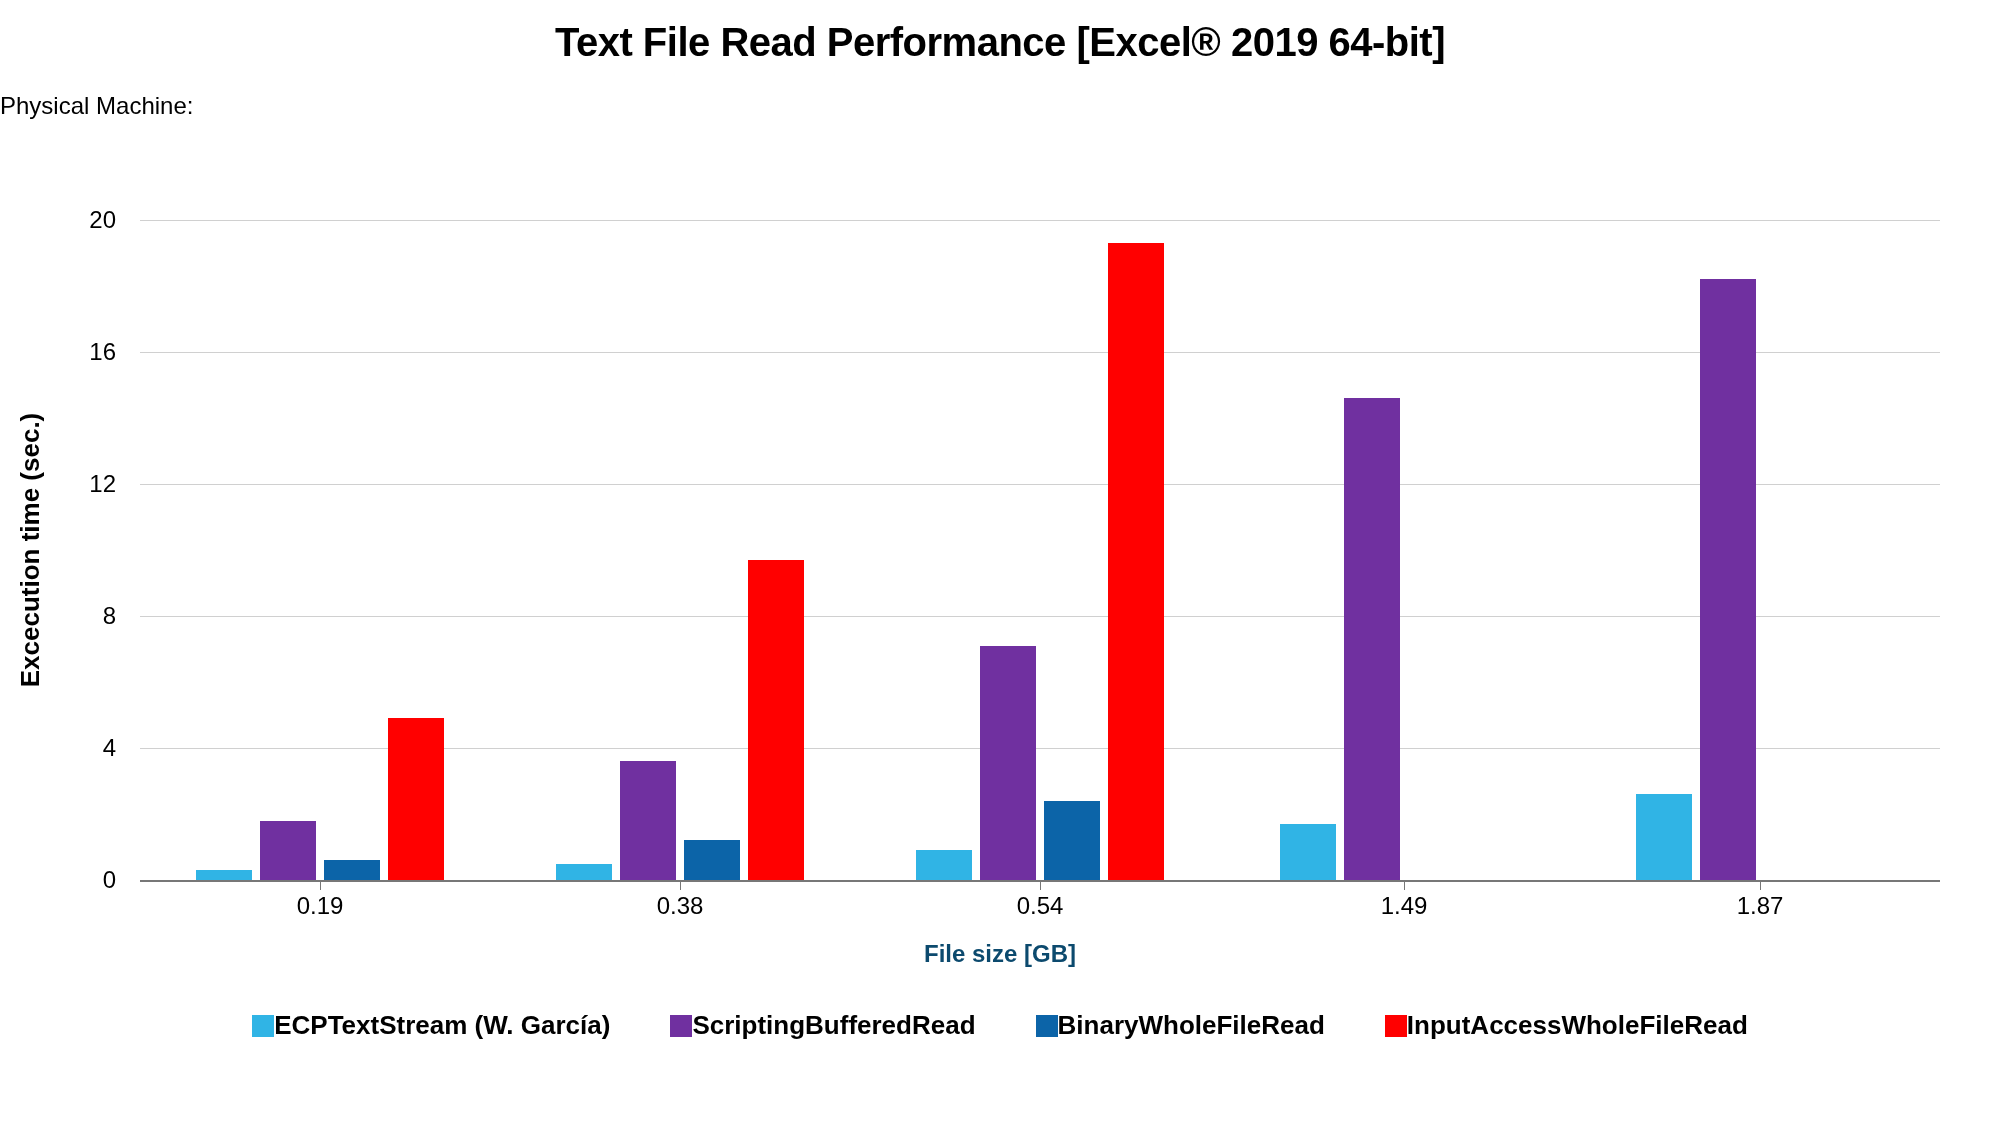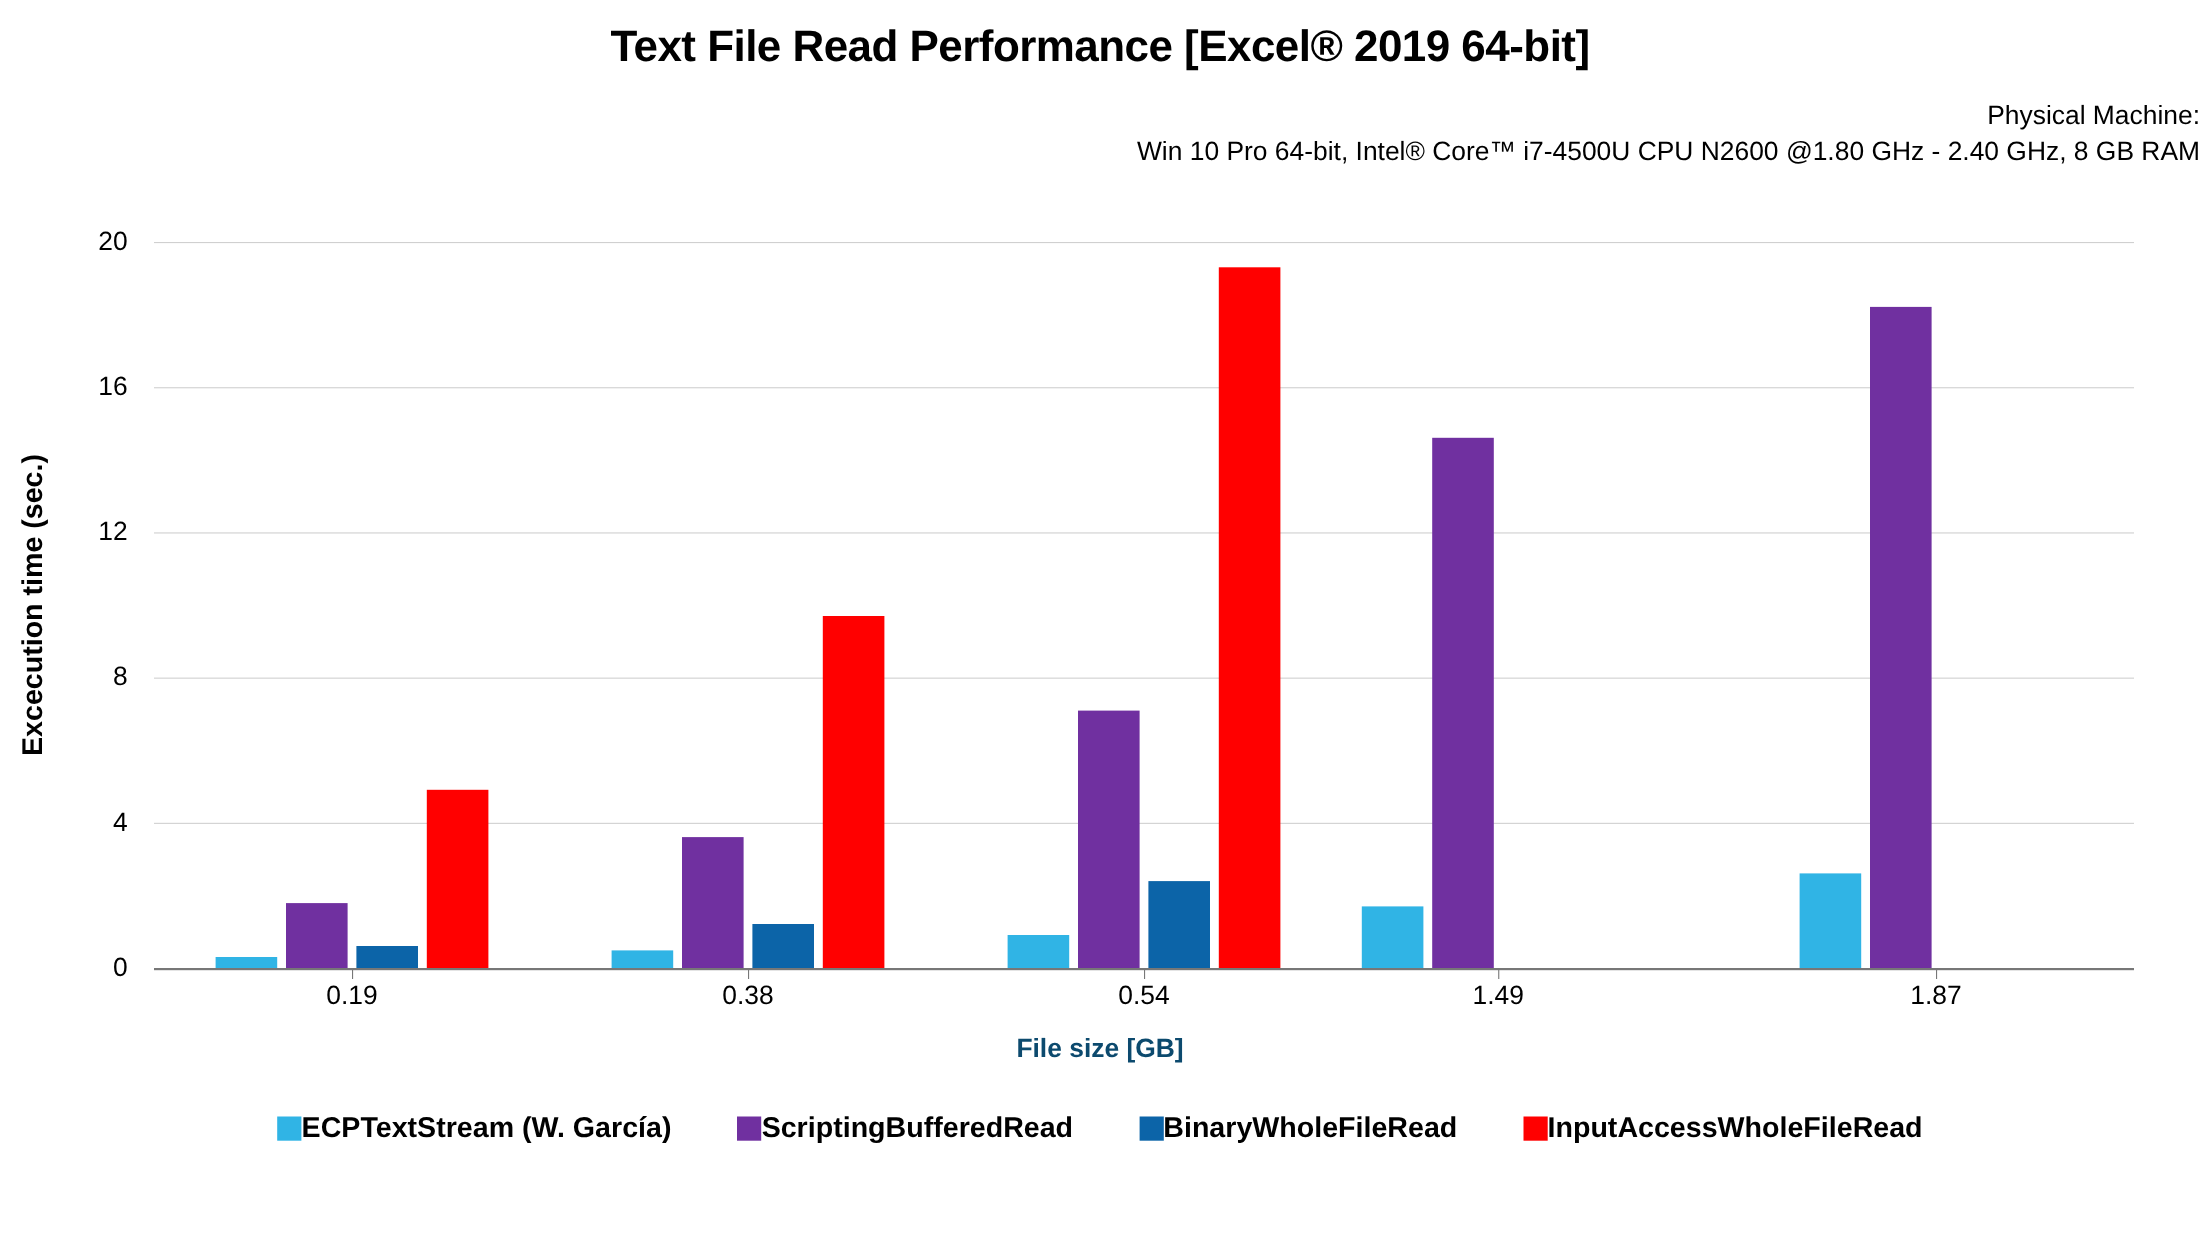--- a/index.html
+++ b/index.html
@@ -25,21 +25,21 @@
     font-weight: 700;
     color: #000;
     font-stretch: condensed;
     letter-spacing: -0.5px;
   }
   .subtitle {
     position: absolute;
     top: 90px;
     left: 0;
     width: 100%;
-    text-align: right;
+    text-align: left;
     font-size: 24px;
     color: #000;
     line-height: 1.35;
     font-stretch: condensed;
   }
   .plot-area {
     position: absolute;
     left: 140px;
     top: 220px;
     width: 1800px;
@@ -145,21 +145,20 @@
 </style>
 </head>
 <body>
 
 <div class="chart-wrap">
 
   <div class="title">Text File Read Performance [Excel® 2019 64-bit]</div>
 
   <div class="subtitle">
     <span>Physical Machine:</span><br>
-    <span>Win 10 Pro 64-bit, Intel® Core™ i7-4500U CPU N2600 @1.80 GHz - 2.40 GHz, 8 GB RAM</span>
   </div>
 
   <div class="y-label">Excecution time (sec.)</div>
 
   <div class="plot-area" id="plot">
       <div class="baseline" style="top: 660px;"></div>
       <div class="y-tick" style="top: 660px;">0</div>
       <div class="gridline" style="top: 528px;"></div>
       <div class="y-tick" style="top: 528px;">4</div>
       <div class="gridline" style="top: 396px;"></div>
@@ -187,21 +186,21 @@
         <div class="bar" style="left: 248px; width: 56px; height: 320.1px; background: rgb(255, 0, 0);"></div>
       </div>
       <div class="cat-group" style="left: 720px; width: 360px; height: 660px;">
         <div class="tick-mark"></div>
         <div class="cat-label">0.54</div>
         <div class="bar" style="left: 56px; width: 56px; height: 29.7px; background: rgb(48, 180, 229);"></div>
         <div class="bar" style="left: 120px; width: 56px; height: 234.3px; background: rgb(112, 48, 160);"></div>
         <div class="bar" style="left: 184px; width: 56px; height: 79.2px; background: rgb(12, 100, 168);"></div>
         <div class="bar" style="left: 248px; width: 56px; height: 636.9px; background: rgb(255, 0, 0);"></div>
       </div>
-      <div class="cat-group" style="left: 1042px; width: 360px; height: 660px;">
+      <div class="cat-group" style="left: 1084px; width: 360px; height: 660px;">
         <div class="tick-mark"></div>
         <div class="cat-label">1.49</div>
         <div class="bar" style="left: 56px; width: 56px; height: 56.1px; background: rgb(48, 180, 229);"></div>
         <div class="bar" style="left: 120px; width: 56px; height: 481.8px; background: rgb(112, 48, 160);"></div>
       </div>
       <div class="cat-group" style="left: 1440px; width: 360px; height: 660px;">
         <div class="tick-mark"></div>
         <div class="cat-label">1.87</div>
         <div class="bar" style="left: 56px; width: 56px; height: 85.8px; background: rgb(48, 180, 229);"></div>
         <div class="bar" style="left: 120px; width: 56px; height: 600.6px; background: rgb(112, 48, 160);"></div>

